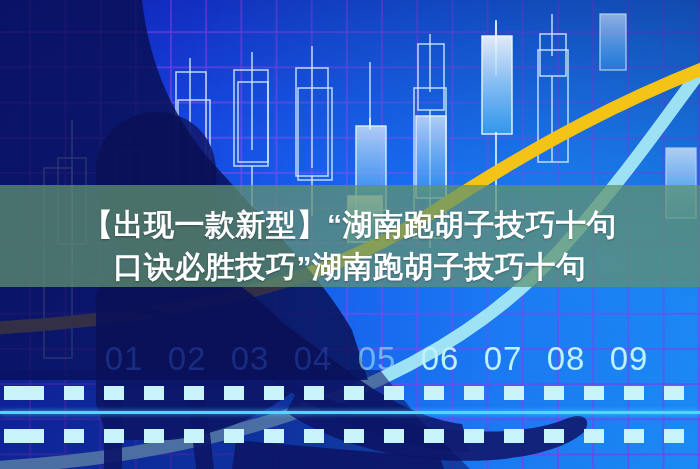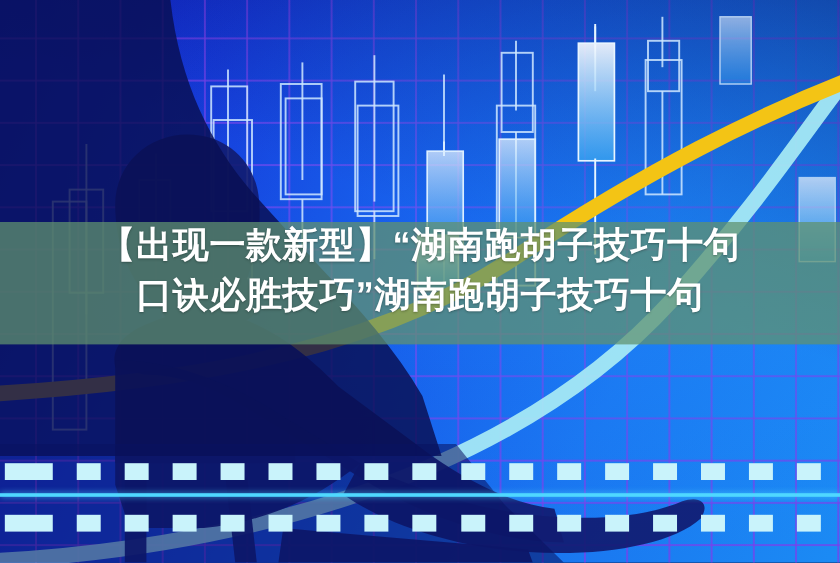--- a/index.html
+++ b/index.html
@@ -20,21 +20,21 @@
   .vig{background:radial-gradient(125% 105% at 78% 38%, rgba(32,150,255,.40) 0%, rgba(20,60,220,0) 58%),
        linear-gradient(200deg, rgba(6,14,90,.52) 0%, rgba(6,14,90,0) 42%);}
   svg.layer{overflow:visible;}
 
   .band{
     position:absolute;left:0;right:0;top:185px;height:102px;
     background:rgba(96,146,110,.74);
   }
   .title{
     position:absolute;left:0;right:0;top:185px;height:102px;
-    display:flex;flex-direction:column;align-items:center;justify-content:flex-start;
+    display:flex;flex-direction:column;align-items:center;justify-content:flex-end;
     gap:2px;color:#fff;font-weight:bold;font-size:30px;line-height:40px;
     letter-spacing:.5px;text-align:center;
     text-shadow:0 1px 2px rgba(0,0,0,.30);
     white-space:nowrap;
   }
   .axis{
     position:absolute;left:0;right:0;top:338px;height:42px;
     display:flex;align-items:center;
   }
   .axis .n{
@@ -143,18 +143,29 @@
              L 368 380 L 0 380 Z" fill="#080f52" fill-opacity=".82"></path>
     <path d="M0 370 L 380 370 L 420 420 L 470 469 L 0 469 Z" fill="#0a1360" fill-opacity=".55"></path>
   </svg>
 
   <div class="band"></div>
   <div class="title">
     <div>【出现一款新型】“湖南跑胡子技巧十句</div>
     <div>口诀必胜技巧”湖南跑胡子技巧十句</div>
   </div>
 
+  <div class="axis" id="axisRow">
+      <span class="n" style="left: 124px; color: rgba(60, 110, 230, 0.3);">01</span>
+      <span class="n" style="left: 187px; color: rgba(60, 110, 230, 0.3);">02</span>
+      <span class="n" style="left: 250px; color: rgba(60, 110, 230, 0.3);">03</span>
+      <span class="n" style="left: 313px; color: rgba(60, 110, 230, 0.3);">04</span>
+      <span class="n" style="left: 377px; color: rgba(160, 225, 245, 0.62);">05</span>
+      <span class="n" style="left: 440px;">06</span>
+      <span class="n" style="left: 503px;">07</span>
+      <span class="n" style="left: 566px;">08</span>
+      <span class="n" style="left: 629px;">09</span>
+    </div>
 
   <div class="dashrow r1"></div>
   <div class="hline"></div>
   <div class="dashrow r2"></div>
 
 </div>
 
 </body></html>

